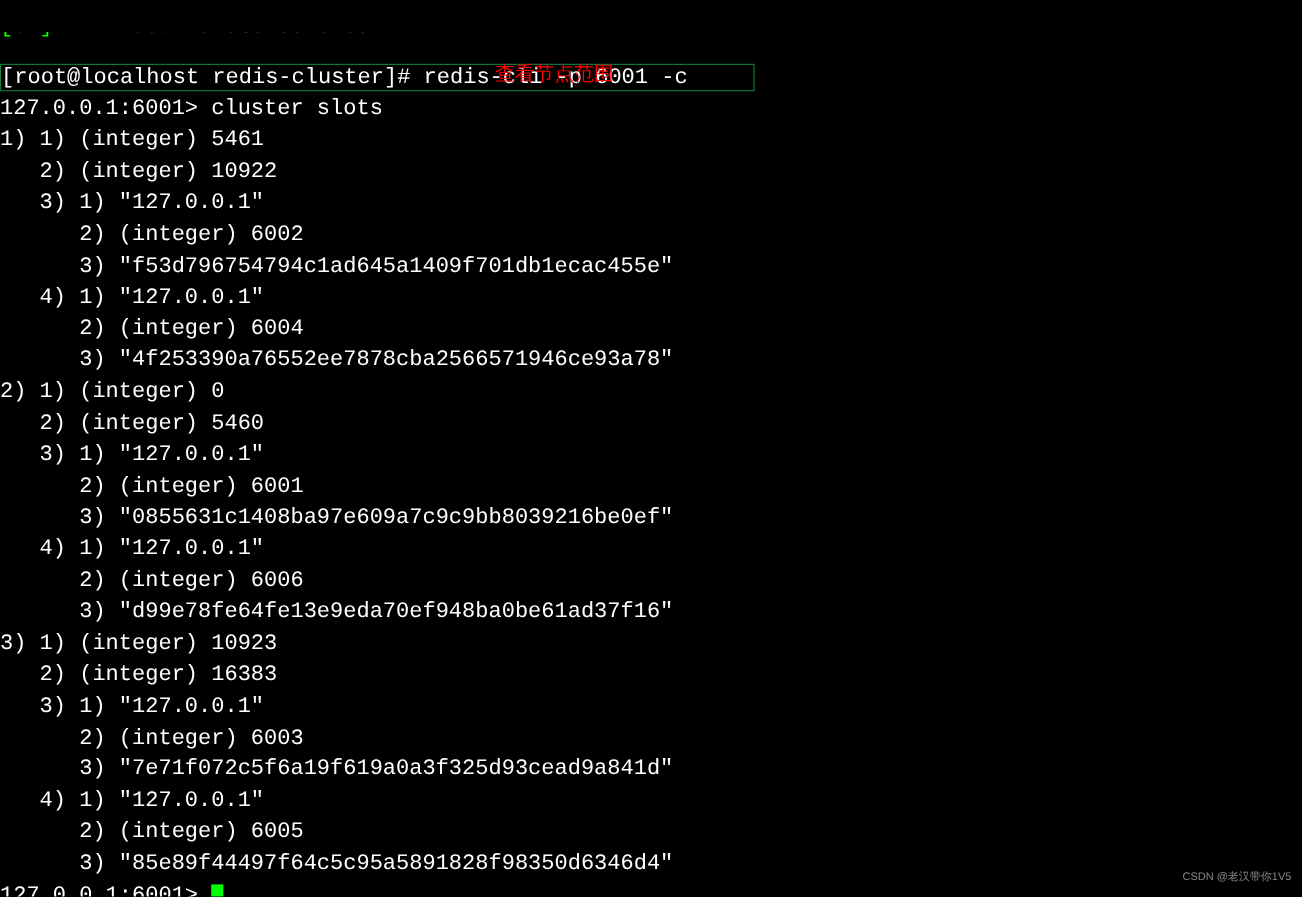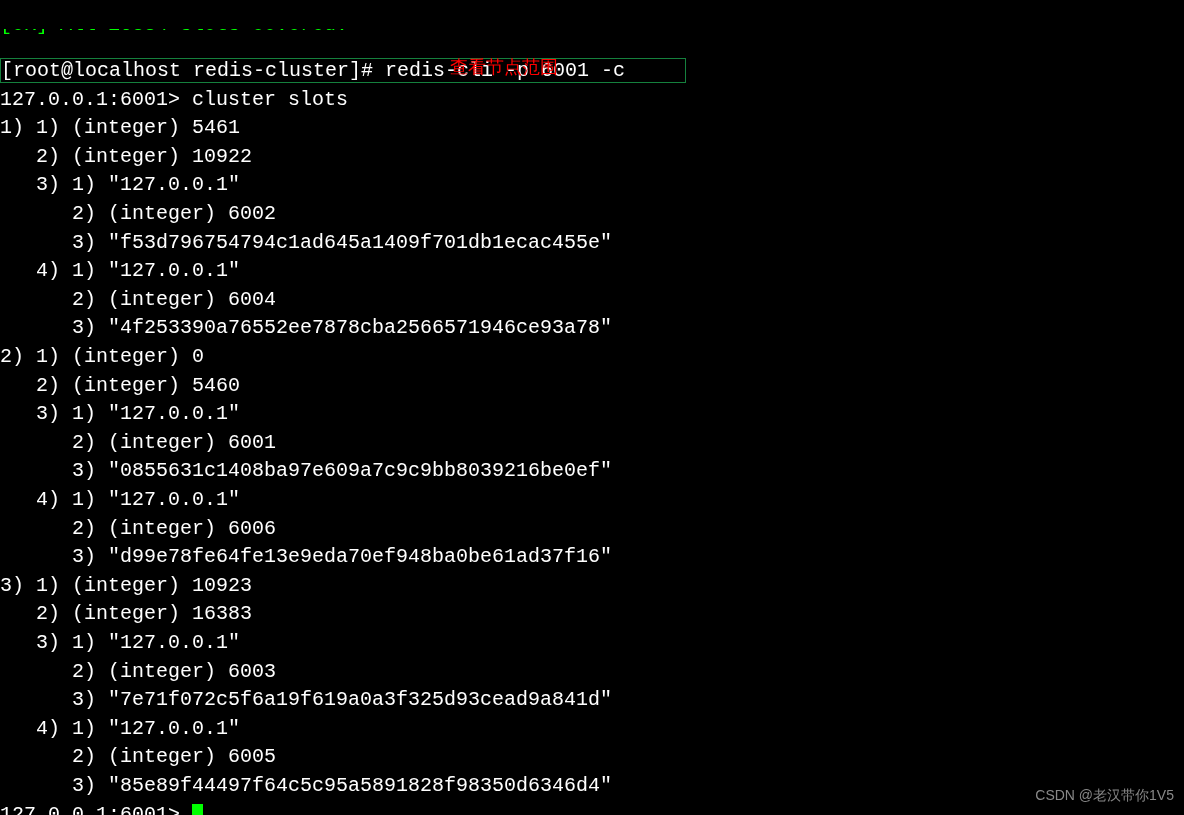--- a/index.html
+++ b/index.html
@@ -42,21 +42,21 @@
     }
     .line {
       display: block;
       min-height: 28.5px;
     }
     .watermark {
       position: absolute;
       right: 10px;
       bottom: 10px;
       color: #888888;
-      font-size: 14px;
+      font-size: 10px;
       font-family: "Microsoft YaHei", sans-serif;
     }
     .top-cut {
       color: #00ff00;
       overflow: hidden;
     }
   </style>
 </head>
 <body>
 

